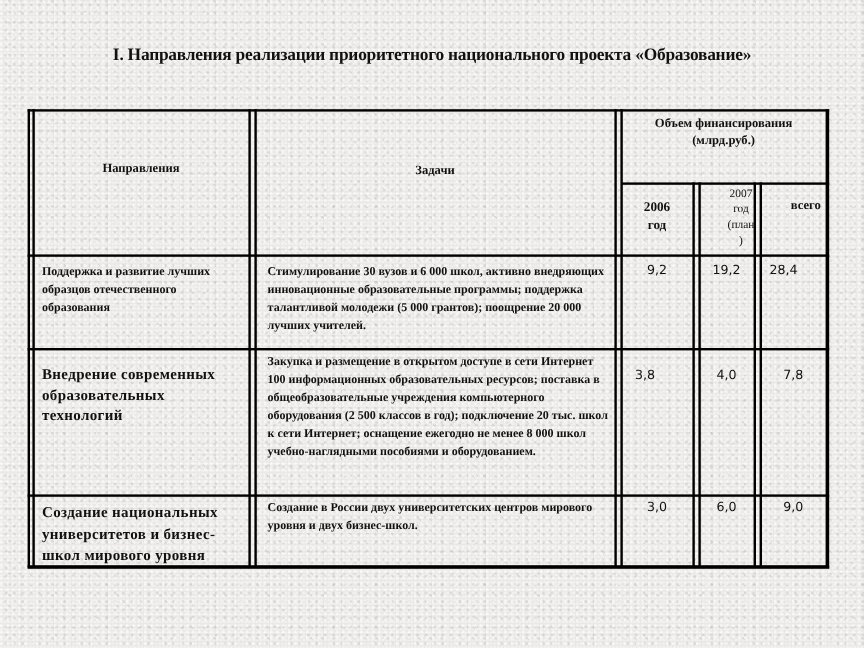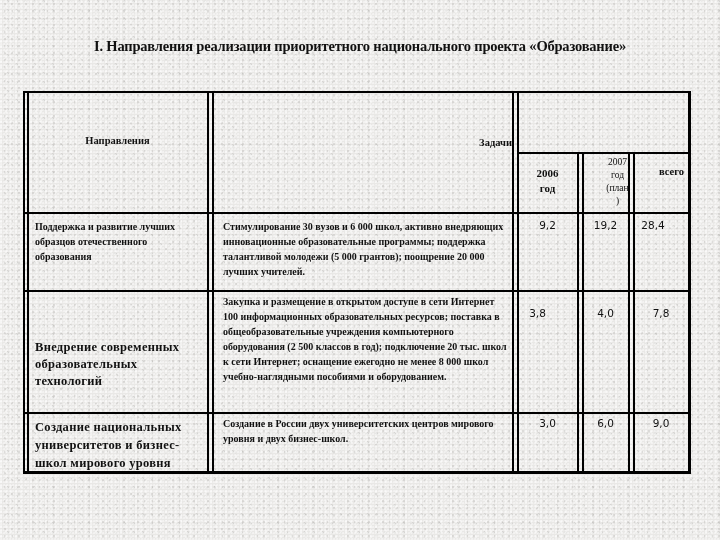--- a/index.html
+++ b/index.html
@@ -49,40 +49,44 @@
   <div class="vline" style="left:189px;top:0;height:382px;"></div>
   <div class="vline" style="left:489px;top:0;height:382px;"></div>
   <div class="vline" style="left:494px;top:0;height:382px;"></div>
   <div class="vline" style="left:554px;top:61px;height:321px;"></div>
   <div class="vline" style="left:559px;top:61px;height:321px;"></div>
   <div class="vline" style="left:605px;top:61px;height:321px;"></div>
   <div class="vline" style="left:610px;top:61px;height:321px;"></div>
   <div class="vline" style="left:665px;top:0;height:382px;width:2.5px;"></div>
 
   <div class="cell hdr" style="left:5px;top:44px;width:179px;">Направления</div>
-  <div class="cell hdr" style="left:190px;top:46px;width:299px;text-align:right;">Задачи</div>
+  <div class="cell hdr" style="left:190px;top:46px;width:299px;">Задачи</div>
+  <div class="cell hdr" style="left:495px;top:6px;width:170px;line-height:14px;">
+    <div>Объем финансирования</div>
+    <div>(млрд.руб.)</div>
+  </div>
   <div class="cell hdr" style="left:495px;top:75px;width:59px;line-height:15px;font-size:11px;">
     <div>2006</div>
     <div>год</div>
   </div>
   <div class="cell hdr" style="left:560px;top:65px;width:69px;line-height:13px;font-weight:normal;font-size:9.5px;">
     <div>2007</div>
     <div>год</div>
     <div>(план</div>
     <div>)</div>
   </div>
   <div class="cell hdr" style="left:611px;top:75px;width:75px;">всего</div>
 
   <div class="cell body-text" style="left:12px;top:128px;width:170px;">Поддержка и развитие лучших образцов отечественного образования</div>
   <div class="cell body-text" style="left:200px;top:128px;width:286px;">Стимулирование 30 вузов и 6 000 школ, активно внедряющих инновационные образовательные программы; поддержка талантливой молодежи (5 000 грантов); поощрение 20 000 лучших учителей.</div>
   <div class="cell num" style="left:495px;top:128px;width:59px;">9,2</div>
   <div class="cell num" style="left:560px;top:128px;width:45px;">19,2</div>
   <div class="cell num" style="left:611px;top:128px;width:38px;text-align:center;">28,4</div>
 
-  <div class="cell body-text dir-large" style="left:12px;top:213px;width:170px;margin-top:35px;">Внедрение современных образовательных технологий</div>
+  <div class="cell body-text dir-large" style="left:12px;top:213px;width:170px;">Внедрение современных образовательных технологий</div>
   <div class="cell body-text" style="left:200px;top:203px;width:286px;">Закупка и размещение в открытом доступе в сети Интернет 100 информационных образовательных ресурсов; поставка в общеобразовательные учреждения компьютерного оборудования (2 500 классов в год); подключение 20 тыс. школ к сети Интернет; оснащение ежегодно не менее 8 000 школ учебно-наглядными пособиями и оборудованием.</div>
   <div class="cell num" style="left:495px;top:216px;width:39px;">3,8</div>
   <div class="cell num" style="left:560px;top:216px;width:45px;">4,0</div>
   <div class="cell num" style="left:611px;top:216px;width:54px;">7,8</div>
 
   <div class="cell body-text dir-large" style="left:12px;top:327px;width:170px;line-height:18px;">Создание национальных университетов и бизнес-школ мирового уровня</div>
   <div class="cell body-text" style="left:200px;top:325px;width:286px;">Создание в России двух университетских центров мирового уровня и двух бизнес-школ.</div>
   <div class="cell num" style="left:495px;top:326px;width:59px;">3,0</div>
   <div class="cell num" style="left:560px;top:326px;width:45px;">6,0</div>
   <div class="cell num" style="left:611px;top:326px;width:54px;">9,0</div>

